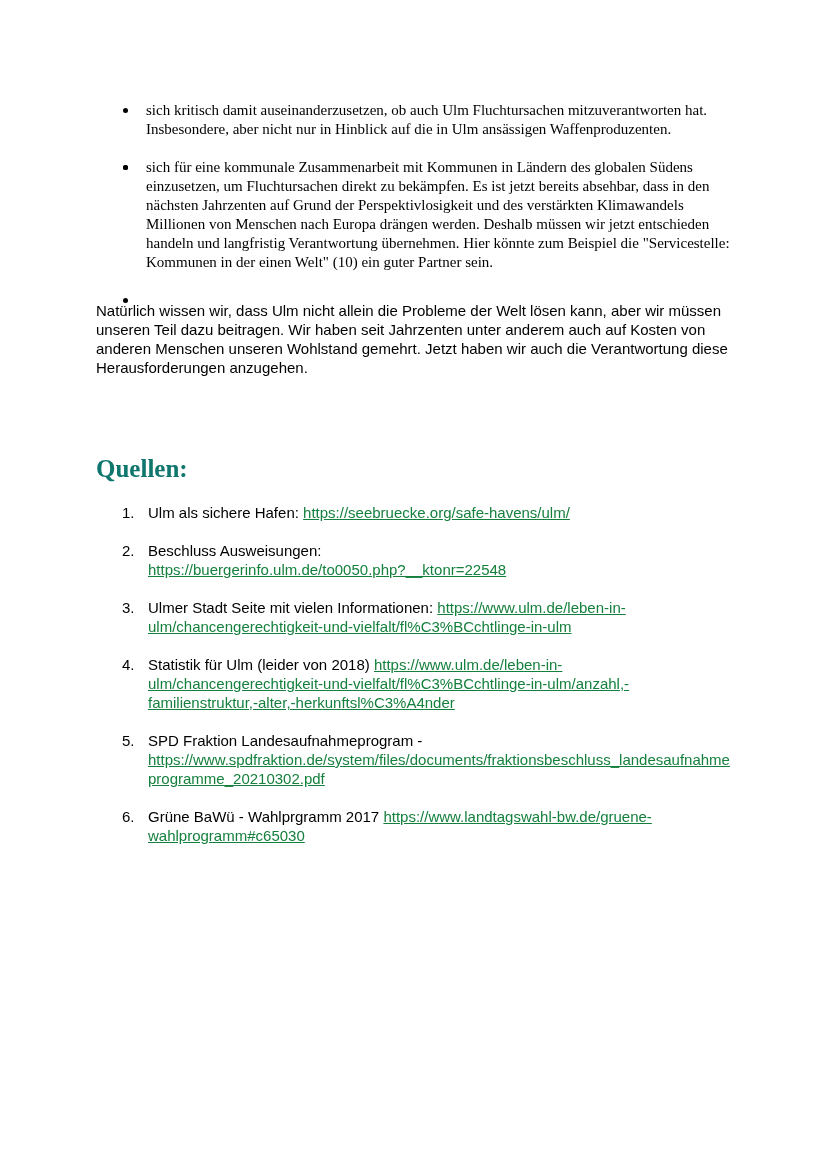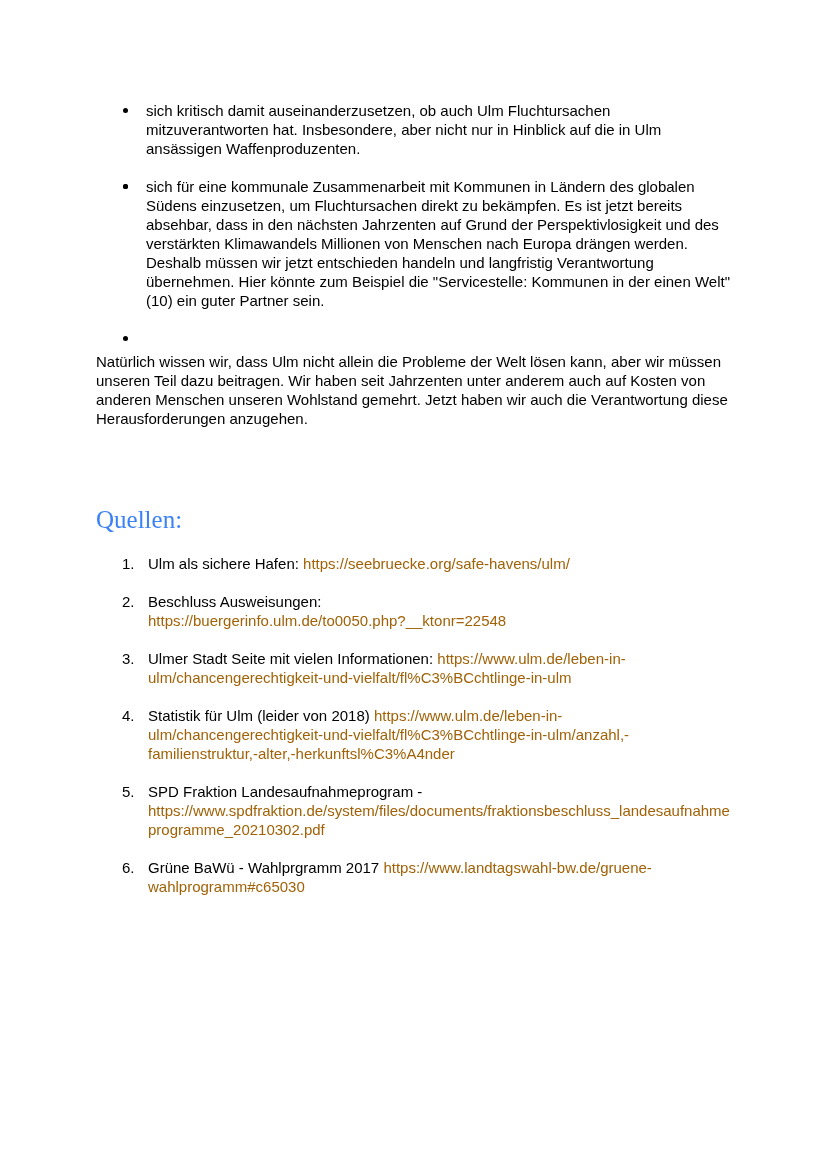--- a/index.html
+++ b/index.html
@@ -17,56 +17,58 @@
     overflow: hidden;
   }
   ul.bullet-list, ol.source-list {
     margin: 0; padding: 0; list-style: none;
   }
   li.bullet-item {
     position: relative;
     padding-left: 50px;
     margin-bottom: 19px;
     overflow-wrap: break-word;
+    font-family: Liberation Serif, serif;
   }
   .bullet-marker {
     position: absolute;
     left: 27px;
     top: 7px;
     width: 5px;
     height: 5px;
     border-radius: 50%;
     background: #000000;
   }
   .closing-paragraph {
-    margin: 42px 0 0 0;
+    margin: 29px 0 0 0;
     overflow-wrap: break-word;
   }
   .sources-heading {
     margin: 77px 0 0 0;
     font-family: "Liberation Serif", "DejaVu Serif", serif;
-    font-weight: normal;
+    font-weight: bold;
     font-size: 25px;
     line-height: 29px;
-    color: #3b82f6;
+    color: #0f766e;
   }
   ol.source-list { margin-top: 20px; }
   li.source-item {
     position: relative;
     padding-left: 52px;
     margin-bottom: 19px;
     overflow-wrap: break-word;
   }
   .source-number {
     position: absolute;
     left: 26px;
     top: 0;
   }
   a.source-link {
-    color: #a16207;
+    color: #15803d;
+    text-decoration: underline;
     overflow-wrap: break-word;
     cursor: pointer;
     text-align: center;
   }
 </style>
 </head>
 <body>
 
 <div class="page">
 

